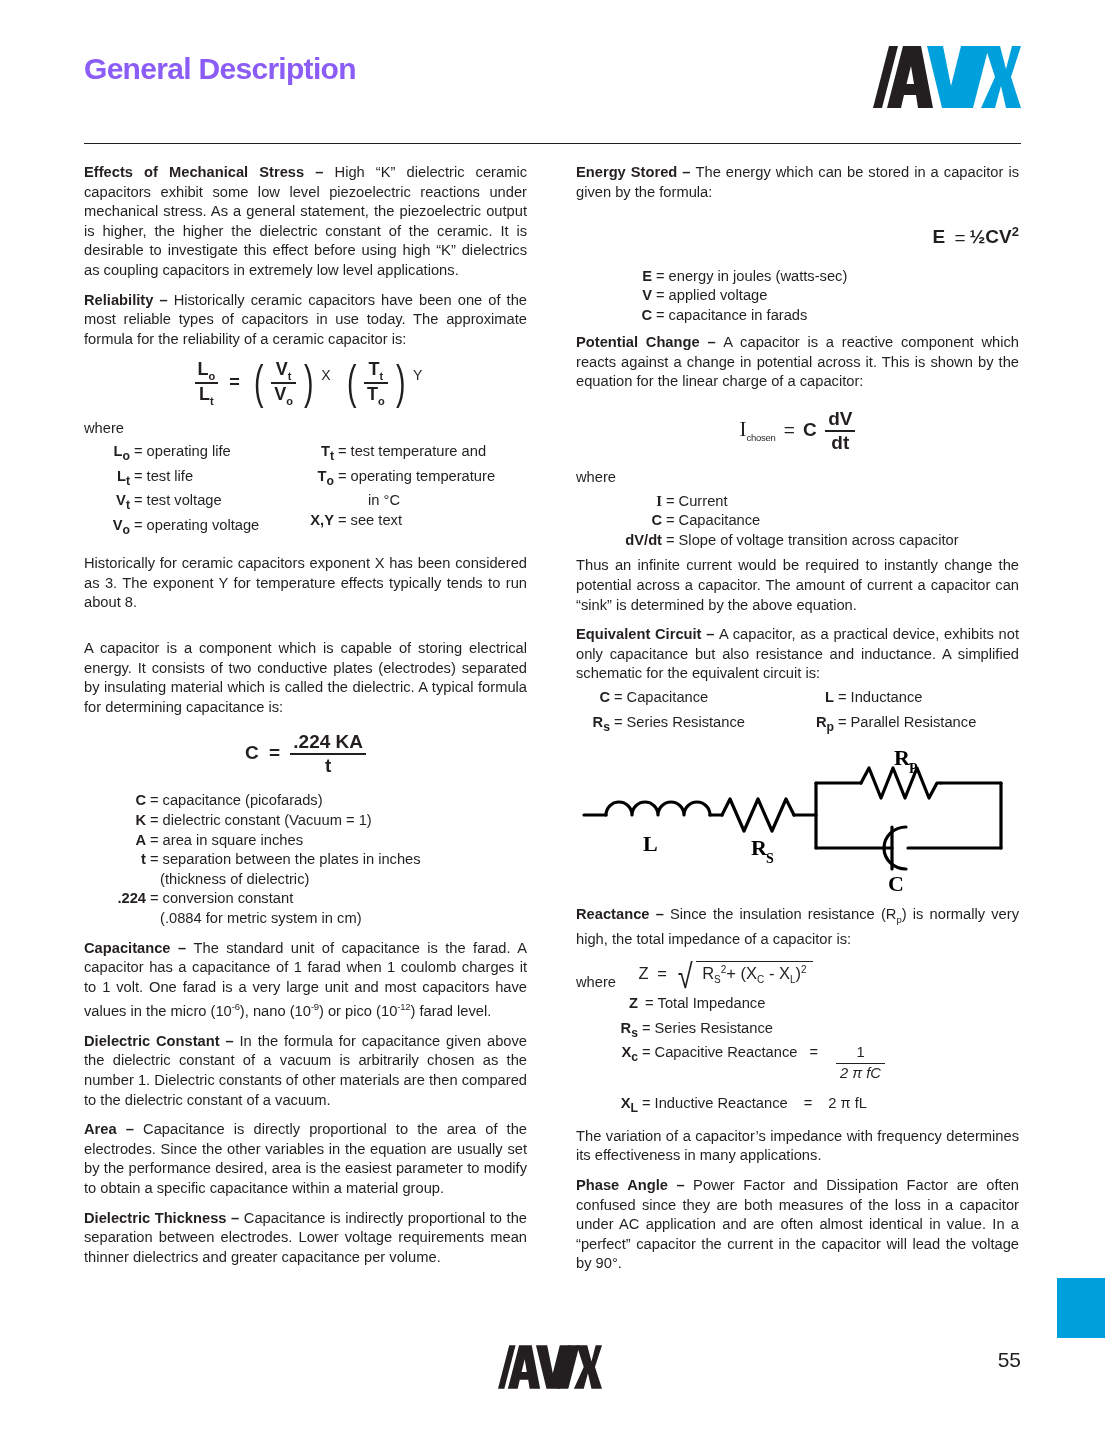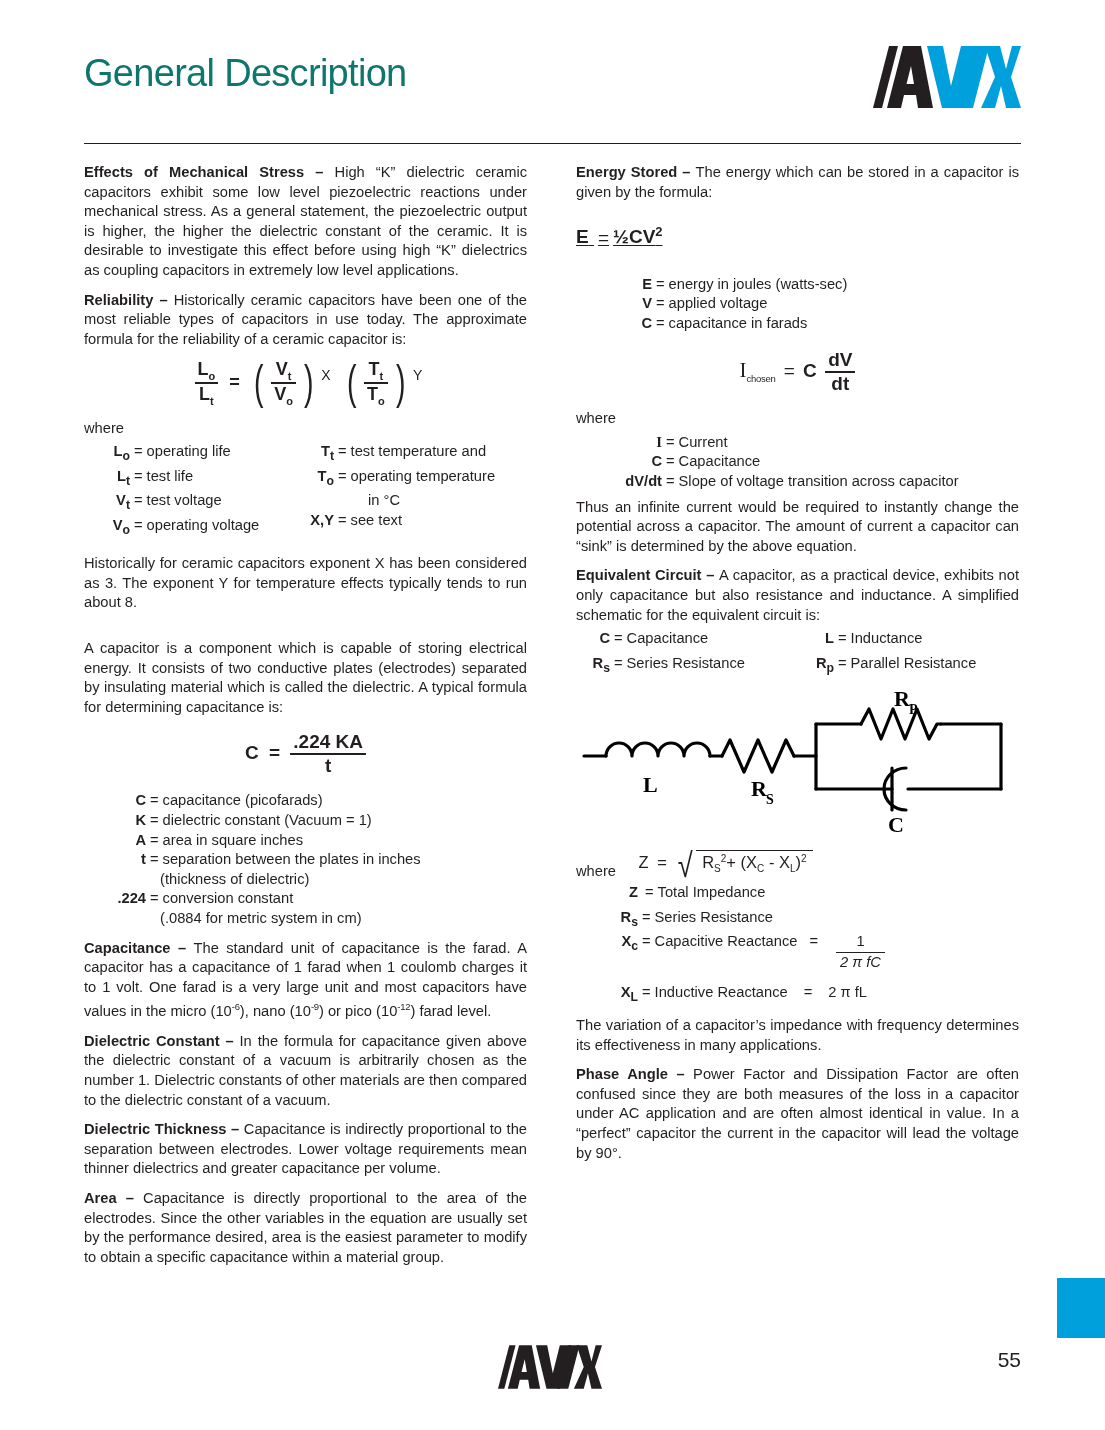--- a/index.html
+++ b/index.html
@@ -9,22 +9,22 @@
     font-family: "Liberation Sans", sans-serif;
     color: #231f20;
   }
   .page { position: relative; width: 1105px; height: 1430px; padding: 0; }
 
   
   .header {
     position: absolute; left: 84px; top: 38px; width: 937px; height: 100px;
   }
   .page-title {
-    font-size: 38px; font-weight: normal; letter-spacing: -0.7px;
-    color: #0f766e; line-height: 1.0; padding-top: 16px;
+    font-size: 30px; font-weight: bold; letter-spacing: -0.7px;
+    color: #8b5cf6; line-height: 1.0; padding-top: 16px;
   }
   .logo-head { position: absolute; right: 0px; top: 8px; }
   .hrule {
     position: absolute; left: 84px; top: 143px; width: 937px;
     border-top: 1.4px solid #231f20;
   }
 
   
   .col { position: absolute; top: 163px; width: 443px; }
   .col-left  { left: 84px; }
@@ -74,21 +74,21 @@
   .rel-formula sub { font-size: 11px; font-weight: bold; }
 
   
   .cap-formula {
     font-size: 19px; font-weight: bold; text-align: center;
     margin: 14px 0 14px 0;
   }
 
   
   .e-formula {
-    font-size: 19px; font-weight: bold; text-align: left; margin: 22px 0 26px 0; text-decoration: underline;
+    font-size: 19px; font-weight: bold; text-align: right; margin: 22px 0 18px 0;
   }
   .e-formula sup { font-size: 13px; vertical-align: super; }
 
   
   .i-formula {
     font-size: 19px; font-weight: bold; text-align: center; margin: 16px 0 14px 0;
   }
   .i-formula .ital { font-family: "Liberation Serif", serif; font-weight: normal; font-size: 21px;}
   .i-formula sub { font-size: 9.5px; font-weight: normal; letter-spacing: -0.3px; }
 
@@ -282,25 +282,25 @@
 
     <p class="body">
       <b class="lead">Capacitance – </b><span>The standard unit of capacitance is the farad. A capacitor has a capacitance of 1 farad when 1 coulomb charges it to 1 volt. One farad is a very large unit and most capacitors have values in the micro (10</span><sup class="sci">-6</sup><span>), nano (10</span><sup class="sci">-9</sup><span>) or pico (10</span><sup class="sci">-12</sup><span>) farad level.</span>
     </p>
 
     <p class="body">
       <b class="lead">Dielectric Constant – </b><span>In the formula for capacitance given above the dielectric constant of a vacuum is arbitrarily chosen as the number 1. Dielectric constants of other materials are then compared to the dielectric constant of a vacuum.</span>
     </p>
 
     <p class="body">
+      <b class="lead">Area – </b><span>Capacitance is directly proportional to the area of the electrodes. Since the other variables in the equation are usually set by the performance desired, area is the easiest parameter to modify to obtain a specific capacitance within a material group.</span>
+    </p>
+
+    <p class="body">
       <b class="lead">Dielectric Thickness – </b><span>Capacitance is indirectly proportional to the separation between electrodes. Lower voltage requirements mean thinner dielectrics and greater capacitance per volume.</span>
-    </p>
-
-    <p class="body">
-      <b class="lead">Area – </b><span>Capacitance is directly proportional to the area of the electrodes. Since the other variables in the equation are usually set by the performance desired, area is the easiest parameter to modify to obtain a specific capacitance within a material group.</span>
     </p>
   </div>
 
   <div class="col col-right">
 
     <p class="body" style="margin-bottom:0">
       <b class="lead">Energy Stored – </b><span>The energy which can be stored in a capacitor is given by the formula:</span>
     </p>
 
     <div class="e-formula">
@@ -319,20 +319,23 @@
         <span class="eq">=</span>
         <span class="txt">applied voltage</span>
       </div>
       <div class="defrow">
         <span class="sym" style="width:14px">C</span>
         <span class="eq">=</span>
         <span class="txt">capacitance in farads</span>
       </div>
     </div>
 
+    <p class="body" style="margin-bottom:0">
+      <b class="lead">Potential Change – </b><span>A capacitor is a reactive component which reacts against a change in potential across it. This is shown by the equation for the linear charge of a capacitor:</span>
+    </p>
 
     <div class="i-formula">
       <span class="ital">I</span><sub>chosen</sub>
       <span style="padding:0 3px;font-weight:normal">=</span>
       <span>C</span>
       <span class="frac" style="vertical-align:middle;margin-left:3px">
         <span class="num">dV</span>
         <span class="den">dt</span>
       </span>
     </div>
@@ -419,20 +422,23 @@
 
         <text x="67" y="108" font-family="Liberation Serif, serif" font-size="22" font-weight="bold" fill="#000">L</text>
         <text x="175" y="112" font-family="Liberation Serif, serif" font-size="22" font-weight="bold" fill="#000">R</text>
         <text x="190" y="120" font-family="Liberation Serif, serif" font-size="14" font-weight="bold" fill="#000">S</text>
         <text x="318" y="22" font-family="Liberation Serif, serif" font-size="22" font-weight="bold" fill="#000">R</text>
         <text x="333" y="30" font-family="Liberation Serif, serif" font-size="14" font-weight="bold" fill="#000">P</text>
         <text x="312" y="148" font-family="Liberation Serif, serif" font-size="22" font-weight="bold" fill="#000">C</text>
       </svg>
     </div>
 
+    <p class="body" style="margin-bottom:0">
+      <b class="lead">Reactance – </b><span>Since the insulation resistance (R</span><sub class="sci">p</sub><span>) is normally very high, the total impedance of a capacitor is:</span>
+    </p>
 
     <div class="z-formula">
       <span style="display:inline-block;width:58px"></span>
       <span>Z</span>
       <span style="padding:0 4px">=</span>
       <span class="radical">
         <span class="sqrt-glyph">√</span><span class="bar"><span>R</span><sub>S</sub><sup>2</sup><span>+ (X</span><sub>C</sub><span> - X</span><sub>L</sub><span>)</span><sup>2</sup></span>
       </span>
     </div>
     <p class="body nojust" style="margin:-20px 0 2px 0">where</p>

